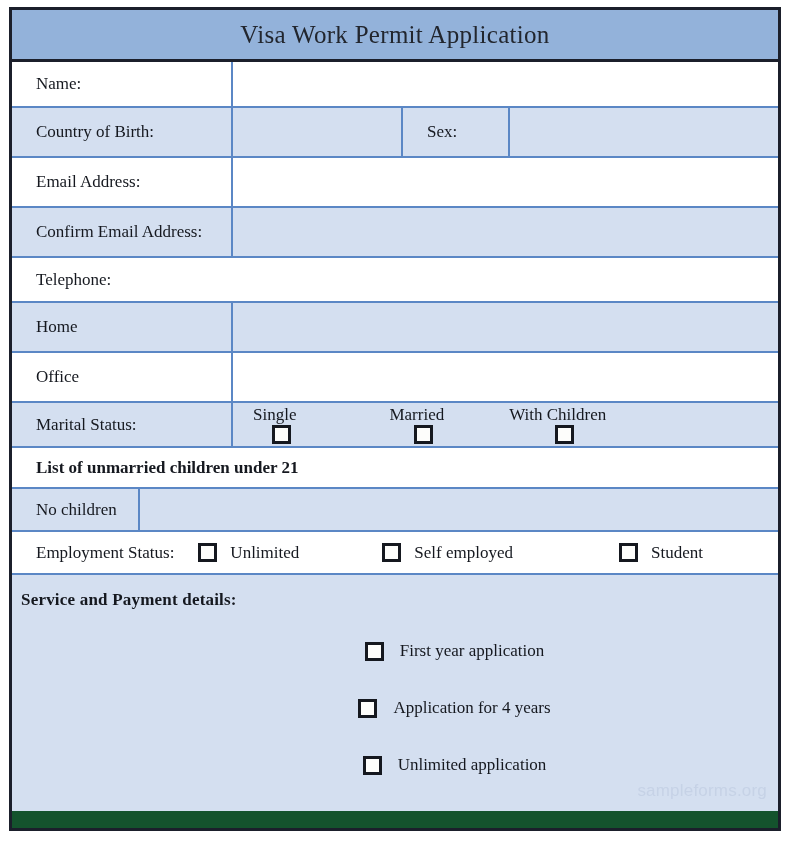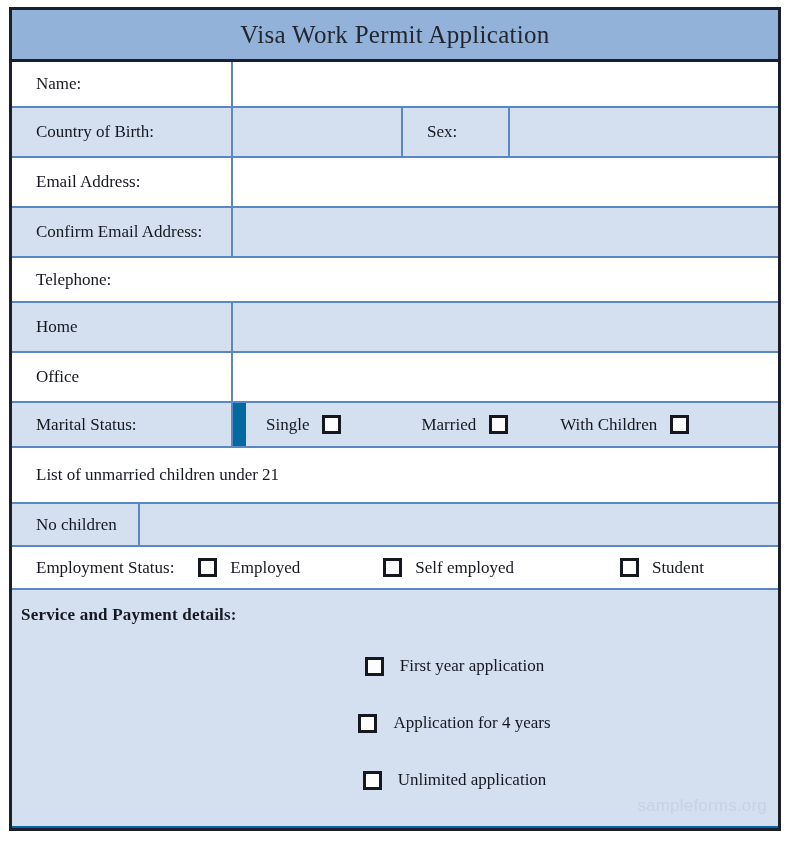--- a/index.html
+++ b/index.html
@@ -16,21 +16,21 @@
   }
 
   .form-frame {
     position: absolute;
     left: 9px;
     top: 7px;
     width: 772px;
     height: 824px;
     border: 3px solid #1b1f2b;
     box-sizing: border-box;
-    background: #0369a1;
+    background: #14532d;
   }
 
   
   .form-header {
     height: 52px;
     background: #93b2da;
     border-bottom: 3px solid #1b1f2b;
     display: flex;
     align-items: center;
     justify-content: center;
@@ -66,22 +66,22 @@
   .bg-white { background: #ffffff; }
   .bg-blue  { background: #d4dff0; }
 
   .lbl-col { width: 221px; flex: 0 0 221px; }
   .fill    { flex: 1 1 auto; }
 
   
   .h-name      { height: 46px; }
   .h-std       { height: 50px; }
   .h-tel       { height: 45px; }
-  .h-marital   { height: 45px; gap: 13px; }
-  .h-listkids  { height: 56px; }
+  .h-marital   { height: 45px; }
+  .h-listkids  { height: 41px; font-weight: bold; }
   .h-nokids    { height: 43px; }
   .h-employ    { height: 43px; }
 
   
   .chk {
     display: inline-block;
     width: 19px;
     height: 19px;
     border: 3px solid #15181f;
     background: #fdfdfb;
@@ -100,21 +100,21 @@
   .opt .lab-before { margin-right: 13px; }
   .opt .lab-after  { margin-left: 13px; }
 
   
   .marital-opts {
     display: flex;
     align-items: center;
     flex: 1 1 auto;
     padding-left: 20px;
   }
-  .marital-opts .opt { margin-right: 0; }
+  .marital-opts .opt { margin-right: 0; flex-direction: column; }
   .gap-a { width: 80px; flex: 0 0 80px; }
   .gap-b { width: 52px; flex: 0 0 52px; }
 
   
   .employ-opts {
     display: flex;
     align-items: center;
     flex: 1 1 auto;
     padding-left: 0px;
   }
@@ -237,21 +237,21 @@
     <div class="cell bg-blue vline" style="width:128px;flex:0 0 128px;">No children</div>
     <div class="cell fill bg-blue"></div>
   </div>
 
   <div class="row h-employ">
     <div class="cell fill bg-white" style="">
       <span style="margin-right:24px;">Employment Status:</span>
       <div class="employ-opts">
         <div class="opt">
           <span class="chk"></span>
-          <span class="lab-after">Employed</span>
+          <span class="lab-after">Unlimited</span>
         </div>
         <div class="egap-a"></div>
         <div class="opt">
           <span class="chk"></span>
           <span class="lab-after">Self employed</span>
         </div>
         <div class="egap-b"></div>
         <div class="opt">
           <span class="chk"></span>
           <span class="lab-after">Student</span>

